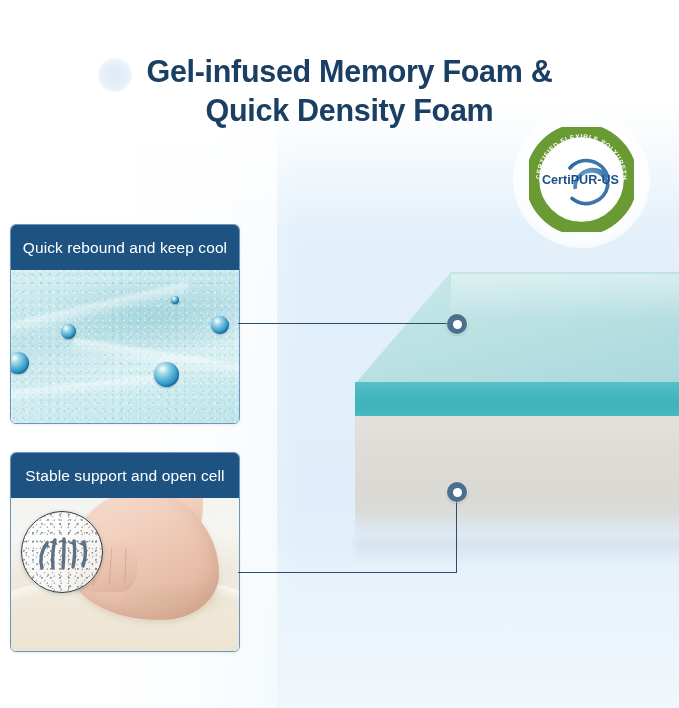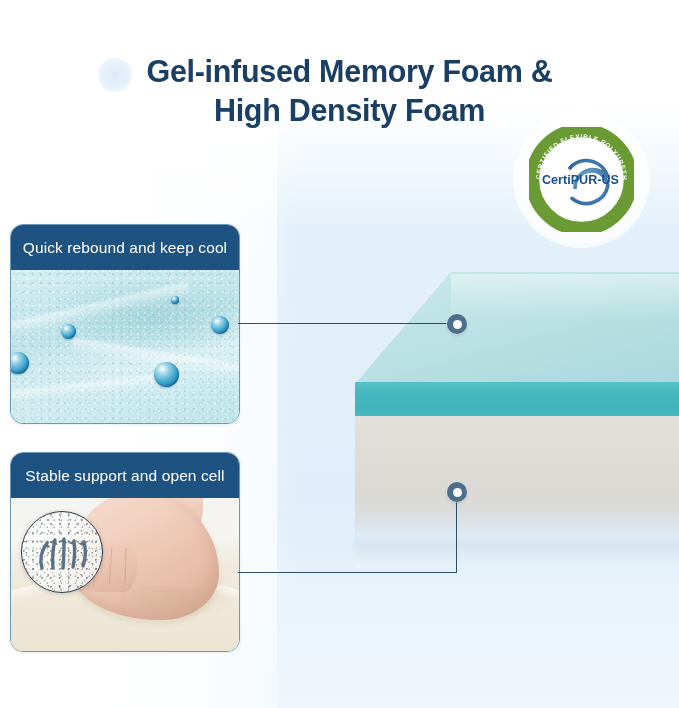--- a/index.html
+++ b/index.html
@@ -81,21 +81,21 @@
     border-radius: 50%;
     background: radial-gradient(circle at 50% 50%, #ffffff 48%, rgba(255,255,255,0.75) 70%, rgba(255,255,255,0) 100%);
     z-index: 44;
   }
 
   
   .card {
     position: absolute;
     left: 10px;
     width: 228px;
-    border-radius: 13px;
+    border-radius: 6px;
     overflow: hidden;
     background: #ffffff;
     border: 1px solid #6a98bb;
     box-shadow: 0 1px 3px rgba(40,80,120,0.10);
     z-index: 30;
   }
   .card-1 { top: 224px; height: 198px; }
   .card-2 { top: 452px; height: 198px; text-align: right; }
 
   .card-head {
@@ -302,21 +302,21 @@
 
   <div class="bg-base"></div>
   <div class="bg-rightpanel"></div>
   <div class="bg-leftfade"></div>
   <div class="bg-topglow"></div>
 
   <div class="title-wrap">
     <div class="title-dot"></div>
     <div class="title">
       <div>Gel-infused Memory Foam &amp;</div>
-      <div>High Density Foam</div>
+      <div>Quick Density Foam</div>
     </div>
   </div>
 
   <div class="badge-glow"></div>
   <div class="badge">
     <svg viewBox="0 0 200 200" width="105" height="105">
       <defs>
         <path id="arcTop" d="M 22,100 A 78,78 0 0 1 178,100"></path>
         <path id="arcBot" d="M 30,100 A 70,70 0 0 0 170,100"></path>
         <radialGradient id="swGrad" cx="50%" cy="50%" r="60%">

